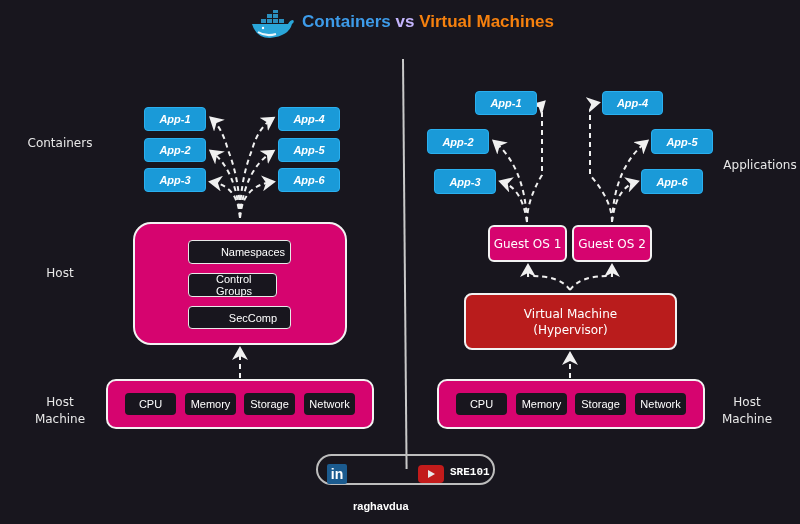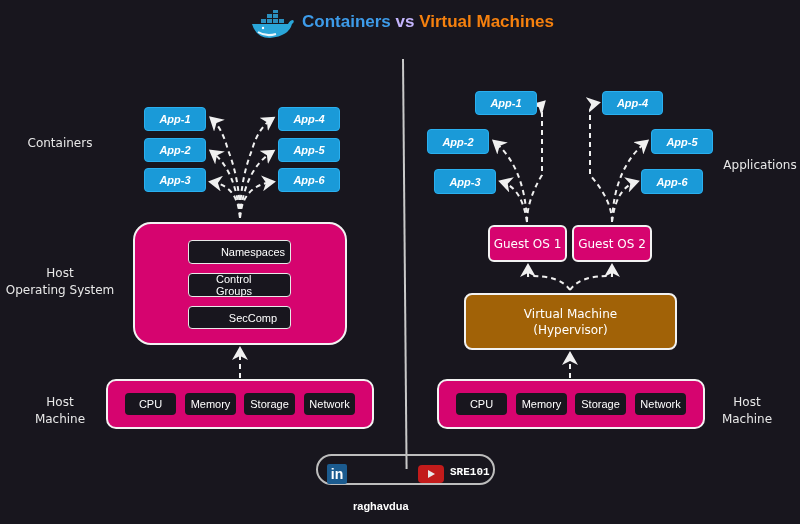--- a/index.html
+++ b/index.html
@@ -16,21 +16,21 @@
   .app { background:#1a9ad8; border:1px solid #2ab0f0; border-radius:4px; color:#fff; font-weight:bold; font-size:11px;
          display:flex; align-items:center; justify-content:center; box-sizing:border-box;font-style:italic; }
   .pink { background:#d6046f; border:2px solid #f2f2f2; border-radius:10px; box-sizing:border-box; }
   .pink.big { border-radius:18px; }
   .inner { background:#18161e; border:1.5px solid #e8e8e8; border-radius:4px; color:#fff; font-size:11px;
            display:flex; align-items:center; justify-content:center; box-sizing:border-box;padding-left:27px; }
   .hw { background:#18161e; border-radius:4px; color:#fff; font-size:11px;
         display:flex; align-items:center; justify-content:center; box-sizing:border-box;text-align:right; }
   .guest { background:#d6046f; border:2px solid #f2f2f2; border-radius:6px; color:#fff; font-family:"DejaVu Sans", sans-serif;
            font-size:12px; display:flex; align-items:center; justify-content:center; box-sizing:border-box; }
-  .vm { background:#a16207; border:2px solid #f2f2f2; border-radius:8px; color:#fff; font-family:"DejaVu Sans", sans-serif;
+  .vm { background:#b91c1c; border:2px solid #f2f2f2; border-radius:8px; color:#fff; font-family:"DejaVu Sans", sans-serif;
         font-size:12px; display:flex; flex-direction:column; align-items:center; justify-content:center; box-sizing:border-box; line-height:16px; }
   .footer { left:316px; top:454px; width:179px; height:31px; border:2px solid #bdbdbd; border-radius:16px; box-sizing:border-box; }
   .li { position:absolute; left:9px; top:8px; width:20px; height:20px; background:#1b5b8f; border-radius:2px;
         color:#fff; font-weight:bold; font-size:14px; line-height:20px; text-align:center; }
   .yt { position:absolute; left:100px; top:9px; width:26px; height:18px; background:#c21b1b; border-radius:4px; }
   .yt::after { content:""; position:absolute; left:10px; top:5px; border-left:7px solid #e9e9e9; border-top:4px solid transparent; border-bottom:4px solid transparent; }
   .ft { position:absolute; top:10px; font-size:11px; color:#fff; font-weight:bold; }
   svg.arrows { position:absolute; left:0; top:0; width:800px; height:524px; pointer-events:none; }
 </style>
 </head>
@@ -80,37 +80,36 @@
     <path d="M612 222 Q616 188 636 182"></path>
     <path d="M570 290 Q560 275 528 276 L528 267"></path>
     <path d="M570 290 Q580 275 612 276 L612 267"></path>
     <path d="M570 378 L570 355"></path>
   </g>
 </svg>
 
 <div class="abs hand" style="left:20px;top:135px;width:80px;">Containers</div>
 <div class="abs hand" style="left:0px;top:265px;width:120px;">
   <div>Host</div>
-  <div>Operating System</div>
 </div>
 <div class="abs hand" style="left:20px;top:394px;width:80px;">
   <div>Host</div>
   <div>Machine</div>
 </div>
 
 <div class="abs app" style="left:144px;top:107px;width:62px;height:24px;">App-1</div>
 <div class="abs app" style="left:144px;top:138px;width:62px;height:24px;">App-2</div>
 <div class="abs app" style="left:144px;top:168px;width:62px;height:24px;">App-3</div>
 <div class="abs app" style="left:278px;top:107px;width:62px;height:24px;">App-4</div>
 <div class="abs app" style="left:278px;top:138px;width:62px;height:24px;">App-5</div>
 <div class="abs app" style="left:278px;top:168px;width:62px;height:24px;">App-6</div>
 
 <div class="abs pink big" style="left:133px;top:222px;width:214px;height:123px;"></div>
 <div class="abs inner" style="left:188px;top:240px;width:103px;height:24px;">Namespaces</div>
-<div class="abs inner" style="left:188px;top:273px;width:103px;height:24px;">Control Groups</div>
+<div class="abs inner" style="left:188px;top:273px;width:89px;height:24px;">Control Groups</div>
 <div class="abs inner" style="left:188px;top:306px;width:103px;height:23px;">SecComp</div>
 
 <div class="abs pink" style="left:106px;top:379px;width:268px;height:50px;"></div>
 <div class="abs hw" style="left:125px;top:393px;width:51px;height:22px;">CPU</div>
 <div class="abs hw" style="left:185px;top:393px;width:51px;height:22px;">Memory</div>
 <div class="abs hw" style="left:244px;top:393px;width:51px;height:22px;">Storage</div>
 <div class="abs hw" style="left:304px;top:393px;width:51px;height:22px;">Network</div>
 
 <div class="abs hand" style="left:720px;top:157px;width:80px;">Applications</div>
 <div class="abs hand" style="left:712px;top:394px;width:70px;">

